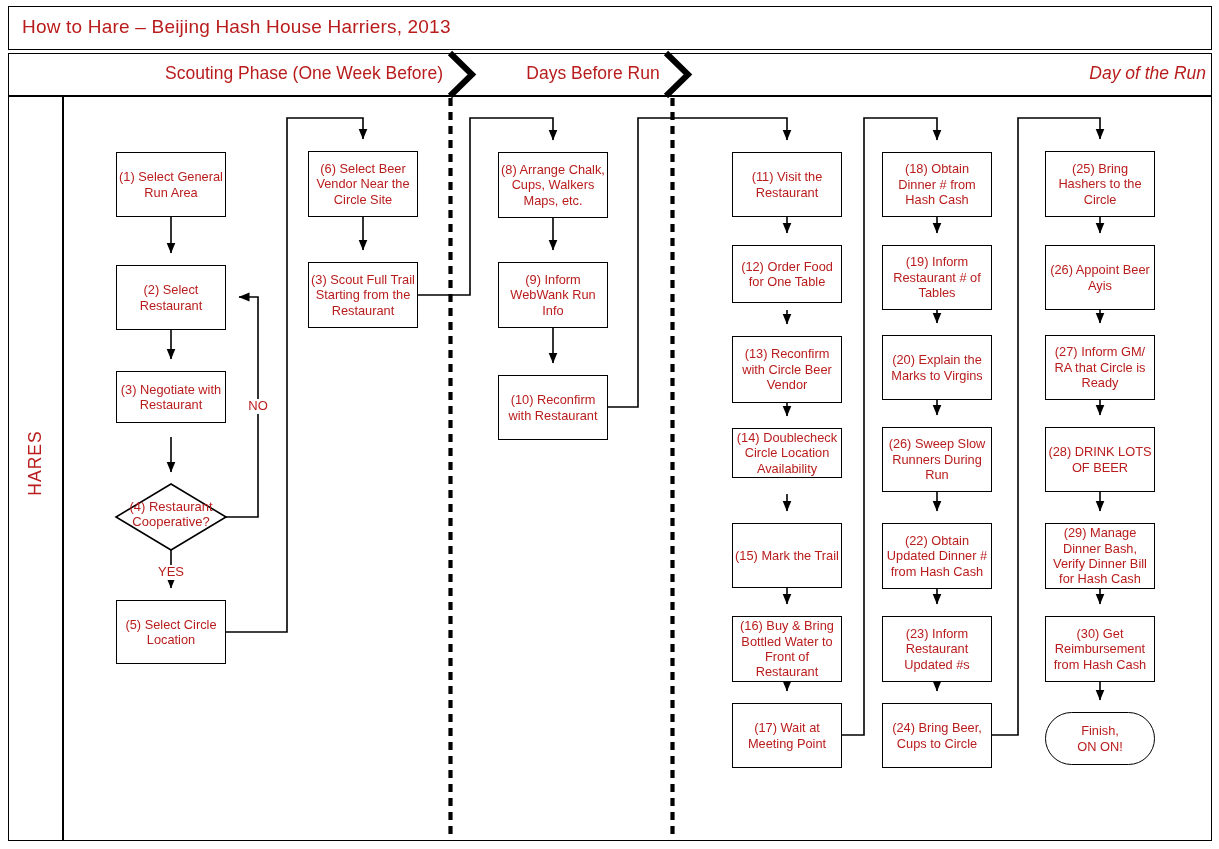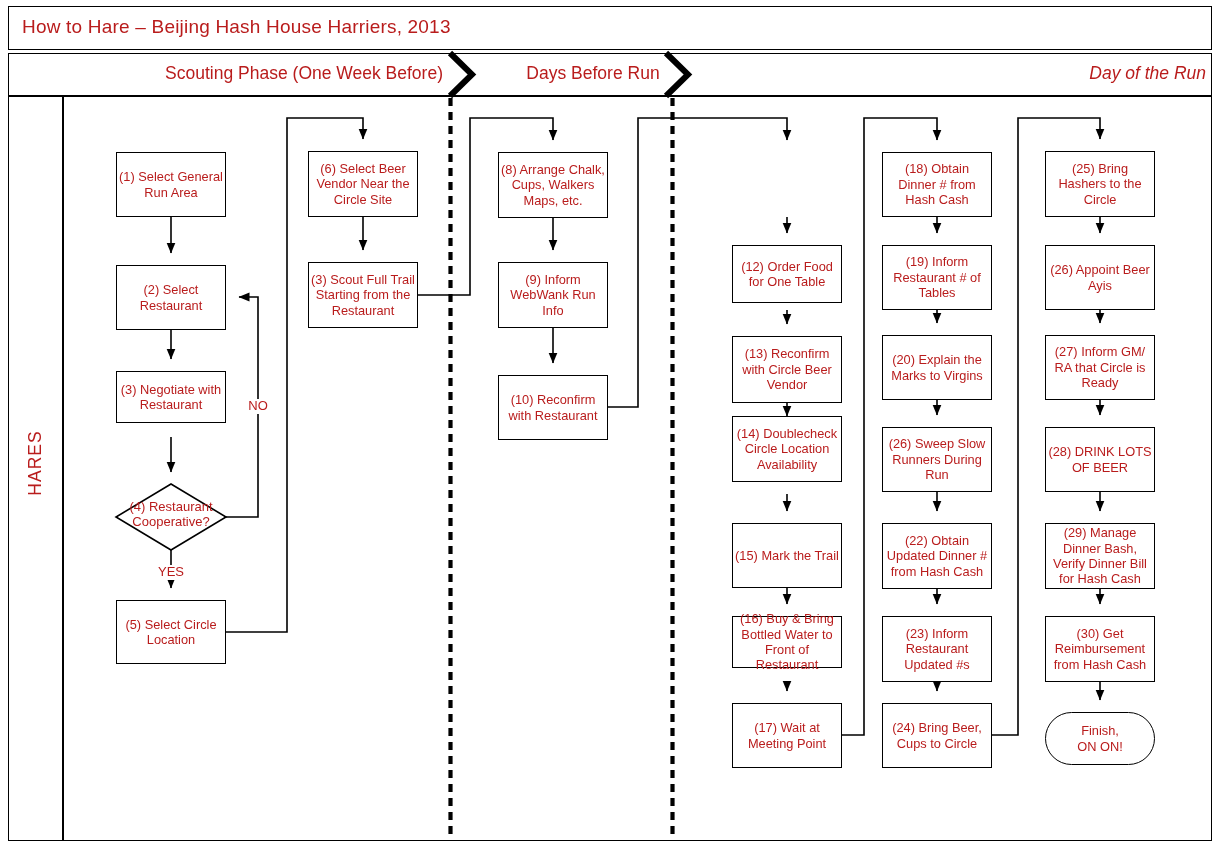--- a/index.html
+++ b/index.html
@@ -135,33 +135,36 @@
   <div class="node" style="left:498px;top:152px;height:66px">
       <span>(8) Arrange Chalk, Cups, Walkers Maps, etc.</span>
     </div>
   <div class="node" style="left:498px;top:262px;height:66px">
       <span>(9) Inform WebWank Run Info</span>
     </div>
   <div class="node" style="left:498px;top:375px;height:65px">
       <span>(10) Reconfirm with Restaurant</span>
     </div>
 
+  <div class="node" style="left:732px;top:152px;height:65px">
+      <span>(11) Visit the Restaurant</span>
+    </div>
   <div class="node" style="left:732px;top:245px;height:58px">
       <span>(12) Order Food for One Table</span>
     </div>
   <div class="node" style="left:732px;top:336px;height:67px">
       <span>(13) Reconfirm with Circle Beer Vendor</span>
     </div>
-  <div class="node" style="left:732px;top:416px;height:66px">
+  <div class="node" style="left:732px;top:428px;height:50px">
       <span>(14) Doublecheck Circle Location Availability</span>
     </div>
   <div class="node" style="left:732px;top:523px;height:65px">
       <span>(15) Mark the Trail</span>
     </div>
-  <div class="node" style="left:732px;top:616px;height:52px">
+  <div class="node" style="left:732px;top:616px;height:66px">
       <span>(16) Buy &amp; Bring Bottled Water to Front of Restaurant</span>
     </div>
   <div class="node" style="left:732px;top:703px;height:65px">
       <span>(17) Wait at Meeting Point</span>
     </div>
 
   <div class="node" style="left:882px;top:152px;height:65px">
       <span>(18) Obtain Dinner # from Hash Cash</span>
     </div>
   <div class="node" style="left:882px;top:245px;height:65px">

